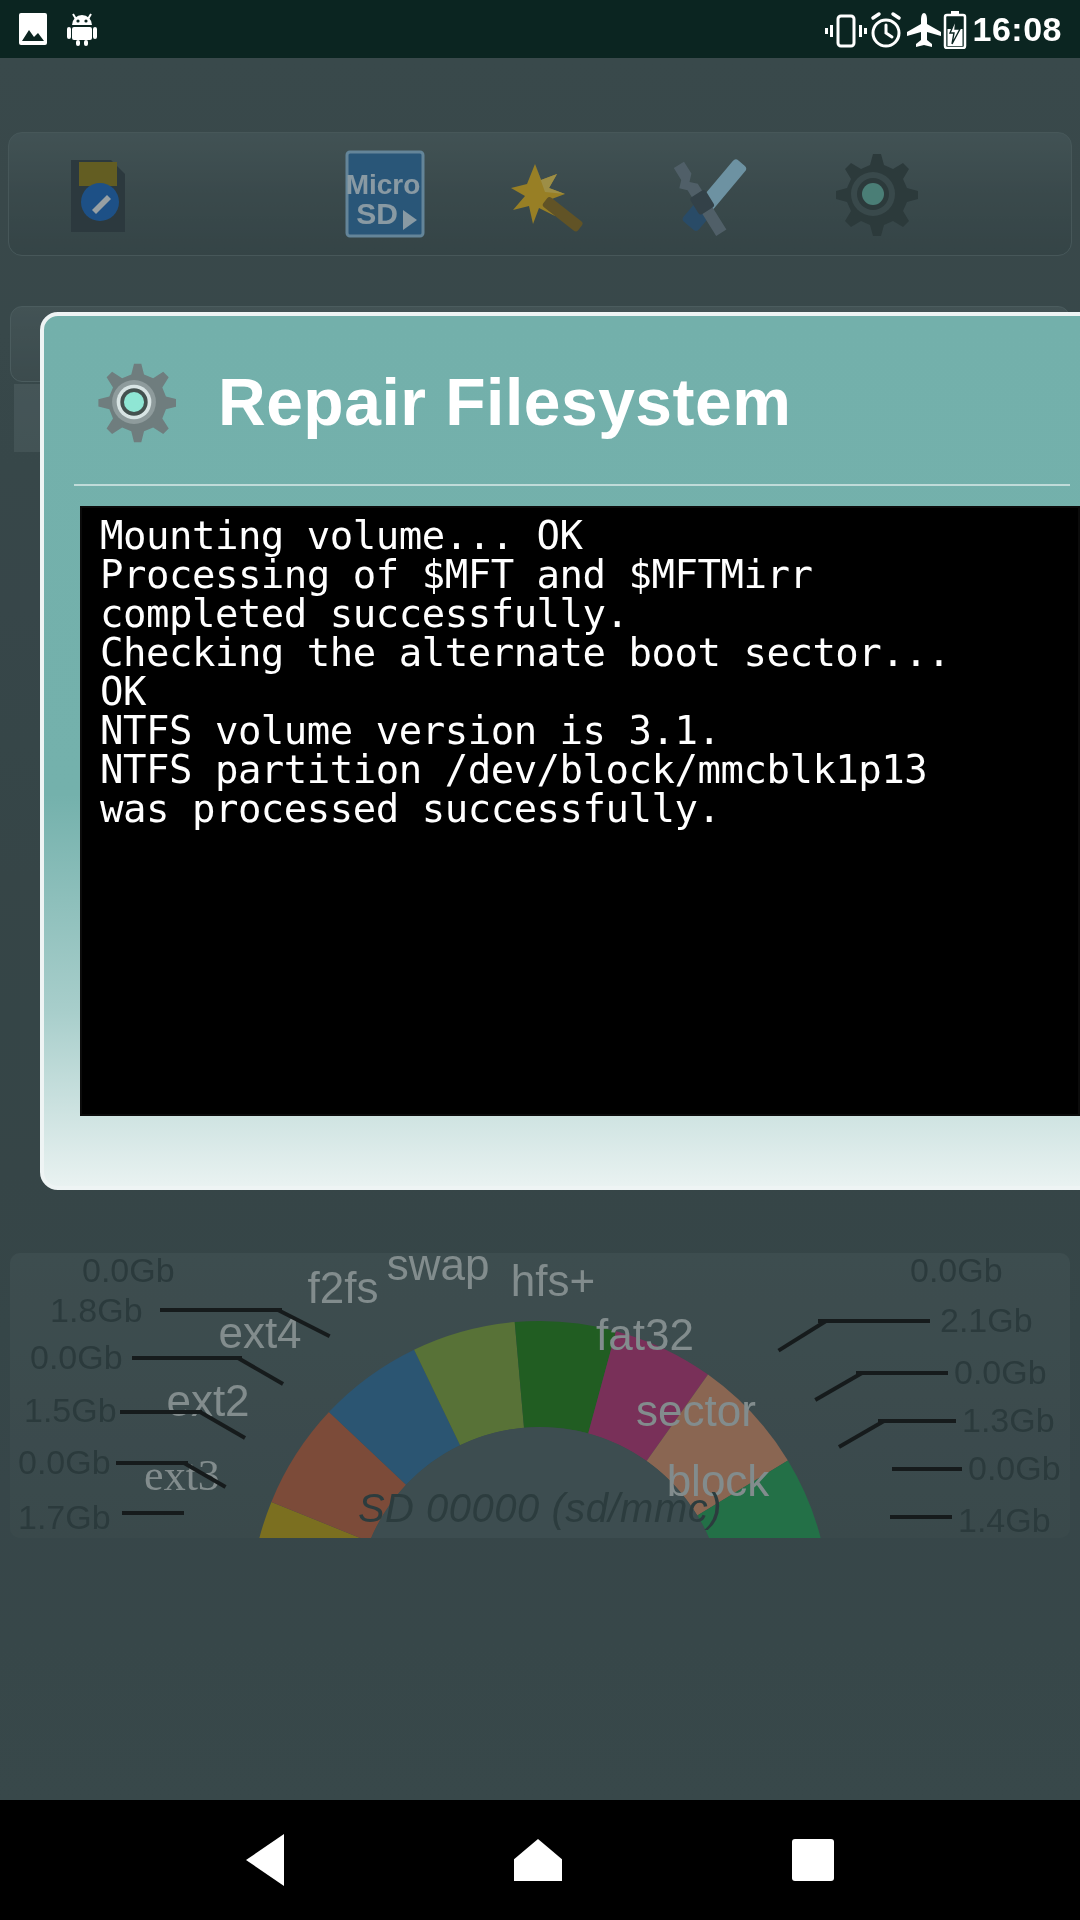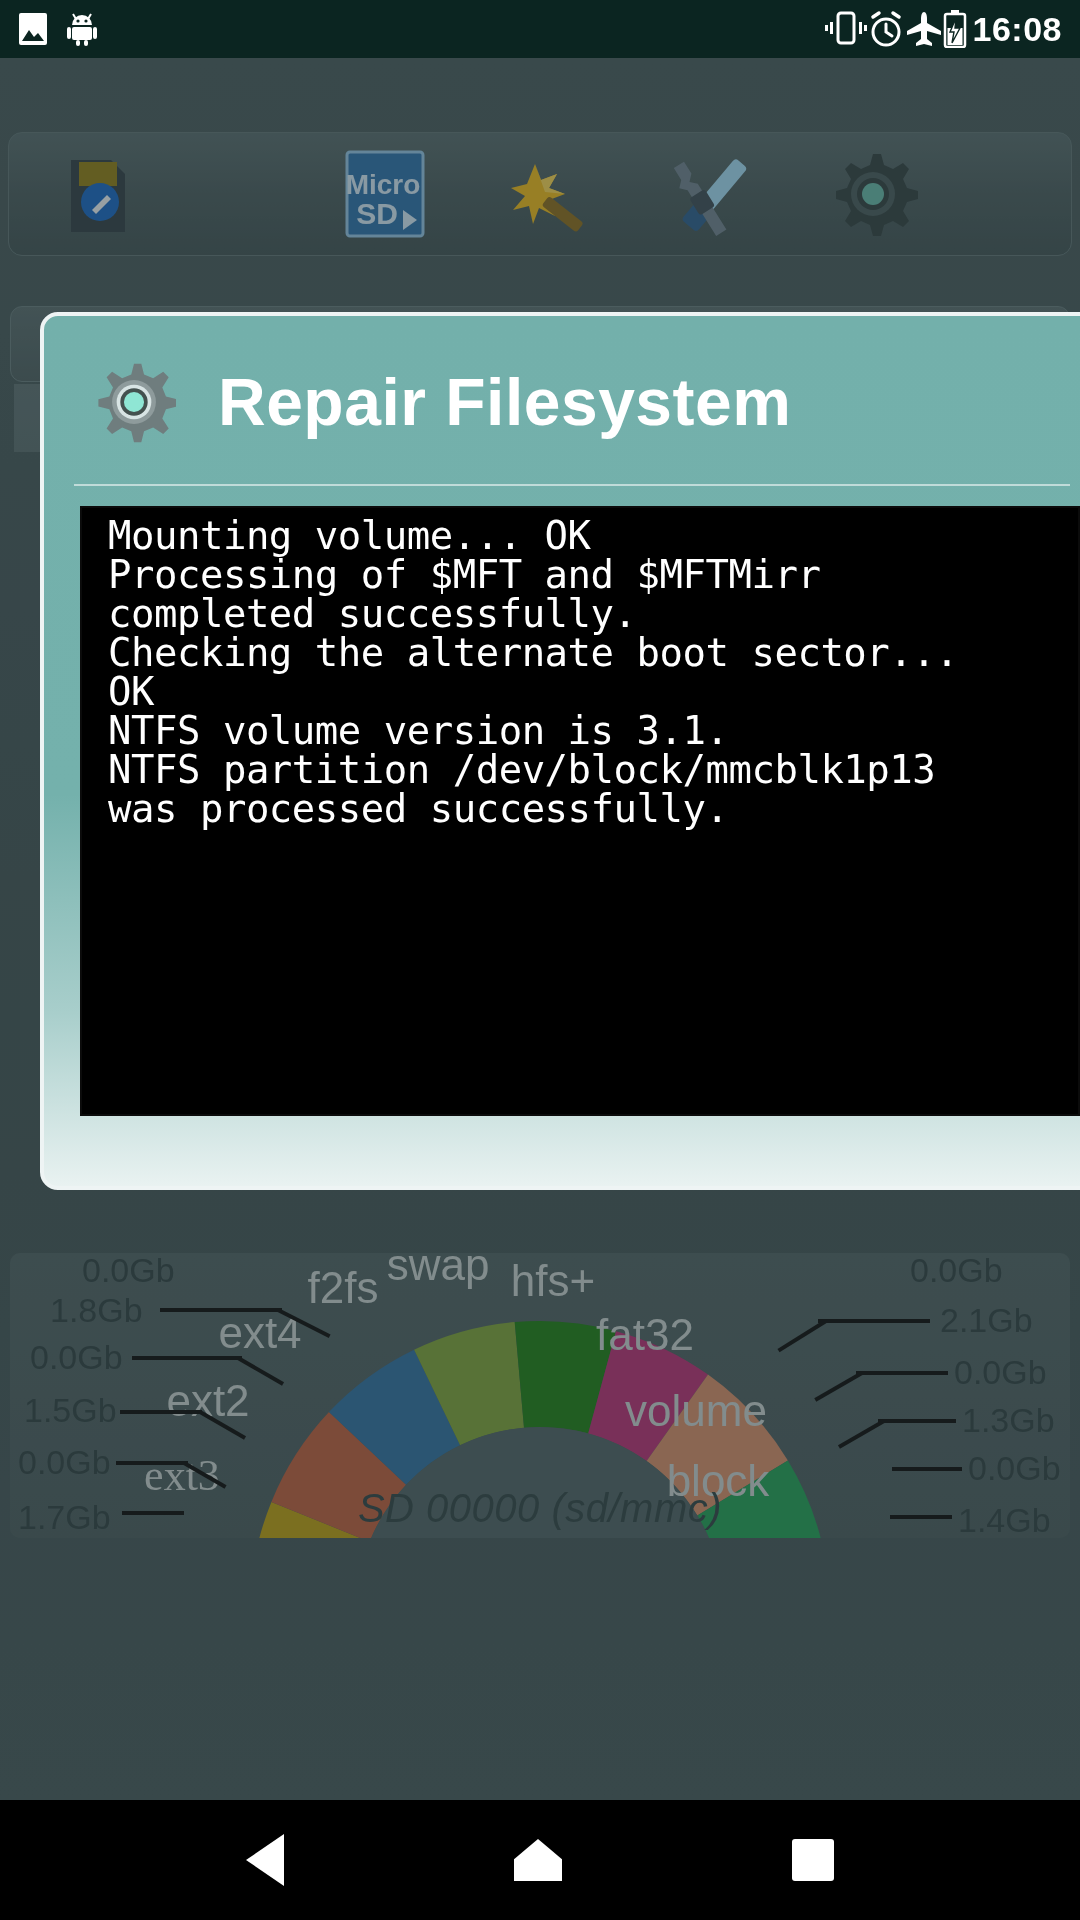--- a/index.html
+++ b/index.html
@@ -5,21 +5,21 @@
   * { margin:0; padding:0; box-sizing:border-box; }
   html,body { width:1080px; height:1920px; background:#000; overflow:hidden;
     font-family:"Liberation Sans", sans-serif; }
 
   #root { position:relative; width:1080px; height:1920px; overflow:hidden; }
 
   
   .statusbar { position:absolute; left:0; top:0; width:1080px; height:58px;
     background:#0b2521; display:flex; align-items:center; padding:0 18px; }
   .sb-left { display:flex; align-items:center; gap:18px; }
-  .sb-right { margin-left:auto; display:flex; align-items:flex-start; gap:0; }
+  .sb-right { margin-left:auto; display:flex; align-items:flex-end; gap:0; }
   .sb-time { color:#fff; font-size:34px; font-weight:700; letter-spacing:0.5px;
     margin-left:6px; }
   .ico { display:block; }
 
   
   .appbg { position:absolute; left:0; top:58px; width:1080px; height:1742px;
     background:linear-gradient(180deg,#46585a 0%,#3f5153 55%,#445658 100%); }
 
   .toolbar { position:absolute; left:8px; top:74px; width:1064px; height:124px;
     border-radius:14px; border:1px solid #5d7173;
@@ -74,21 +74,21 @@
     background:linear-gradient(180deg,#73b0ab 0%,#74b1ac 55%,#a8cecb 80%,#e9f2f1 100%);
     overflow:hidden;margin-left:32px; }
   .dlg-head { position:relative; height:172px; display:flex; align-items:center;
     padding-left:48px; }
   .dlg-title { color:#ffffff; font-size:66px; font-weight:700; margin-left:42px;
     letter-spacing:0.5px; }
   .dlg-rule { position:absolute; left:30px; right:30px; top:168px; height:2px;
     background:rgba(255,255,255,.55); }
 
   .term { position:absolute; left:36px; top:190px; width:1000px; height:610px;
-    background:#000; border:2px solid #0b0b0b; padding:8px 10px 0 26px;
+    background:#000; border:2px solid #0b0b0b; padding:8px 10px 0 18px;
     overflow:hidden; }
   .term pre { color:#ffffff; font-family:"DejaVu Sans Mono", monospace;
     font-size:39px; line-height:1.00; letter-spacing:-0.5px; white-space:pre-wrap;
     word-break:break-word; }
 
   .btnrow { position:absolute; left:0; top:820px; width:100%;
     display:flex; justify-content:center; }
   .closebtn { width:205px; height:92px; border-radius:12px;
     border:2px solid #ffffff;
     background:linear-gradient(180deg,#8fc2bd 0%,#b7d7d4 45%,#e6f1f0 100%);
@@ -194,21 +194,21 @@
         </svg>
       </div>
 
       <div class="seglabel" style="left:250px; top:80px;">ext4</div>
       <div class="seglabel" style="left:198px; top:148px;">ext2</div>
       <div class="seglabel" style="left:172px; top:222px;font-family:Liberation Serif, serif;">ext3</div>
       <div class="seglabel" style="left:333px; top:35px;">f2fs</div>
       <div class="seglabel" style="left:428px; top:12px;">swap</div>
       <div class="seglabel" style="left:543px; top:28px;">hfs+</div>
       <div class="seglabel" style="left:635px; top:82px;">fat32</div>
-      <div class="seglabel" style="left:686px; top:158px;">volume</div>
+      <div class="seglabel" style="left:686px; top:158px;">sector</div>
       <div class="seglabel" style="left:708px; top:228px;">block</div>
 
       <div class="hublabel">SD 00000 (sd/mmc)</div>
 
       <div class="gblabel" style="left:72px;  top:-2px;">0.0Gb</div>
       <div class="gblabel" style="left:40px;  top:38px;">1.8Gb</div>
       <div class="leader" style="left:150px; top:55px; width:122px;"></div>
       <div class="leader" style="left:268px; top:55px; width:58px; transform:rotate(27deg); transform-origin:left center;"></div>
       <div class="gblabel" style="left:20px;  top:85px;">0.0Gb</div>
       <div class="leader" style="left:122px; top:103px; width:110px;"></div>

